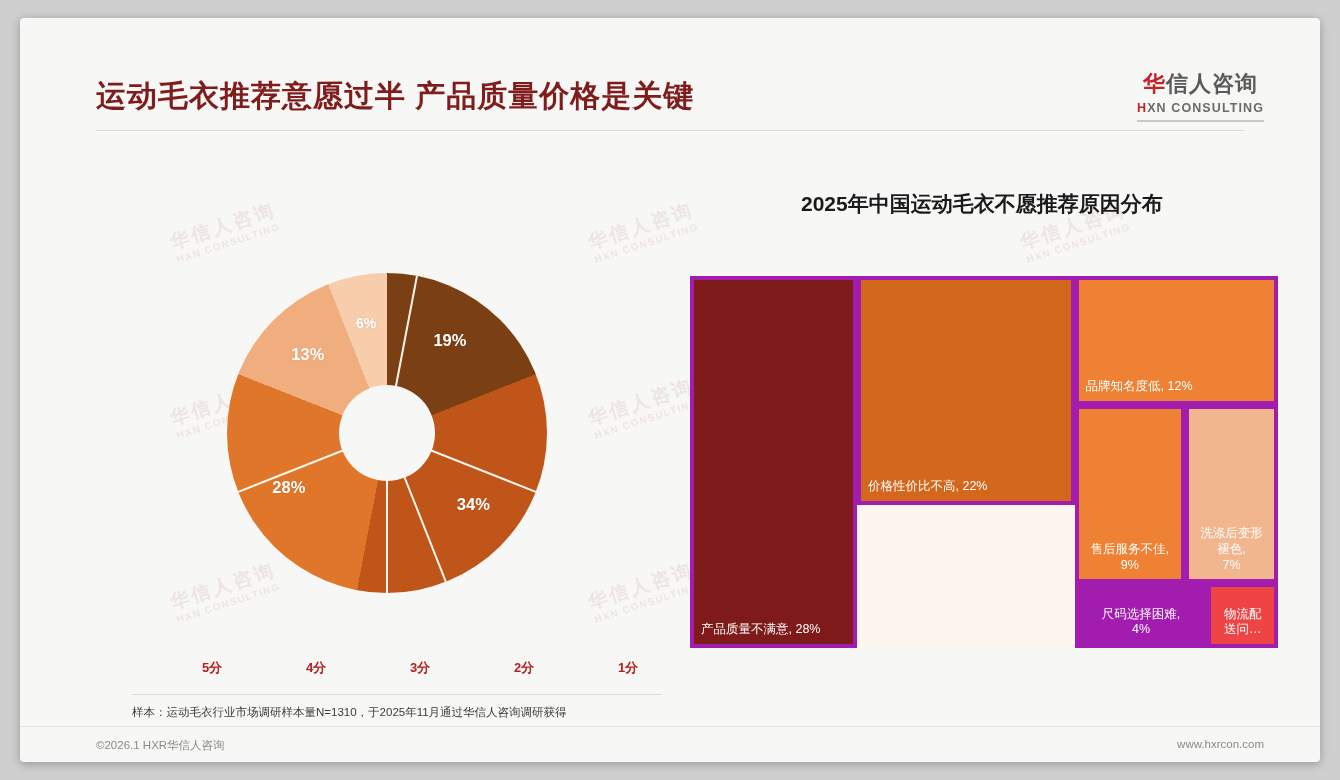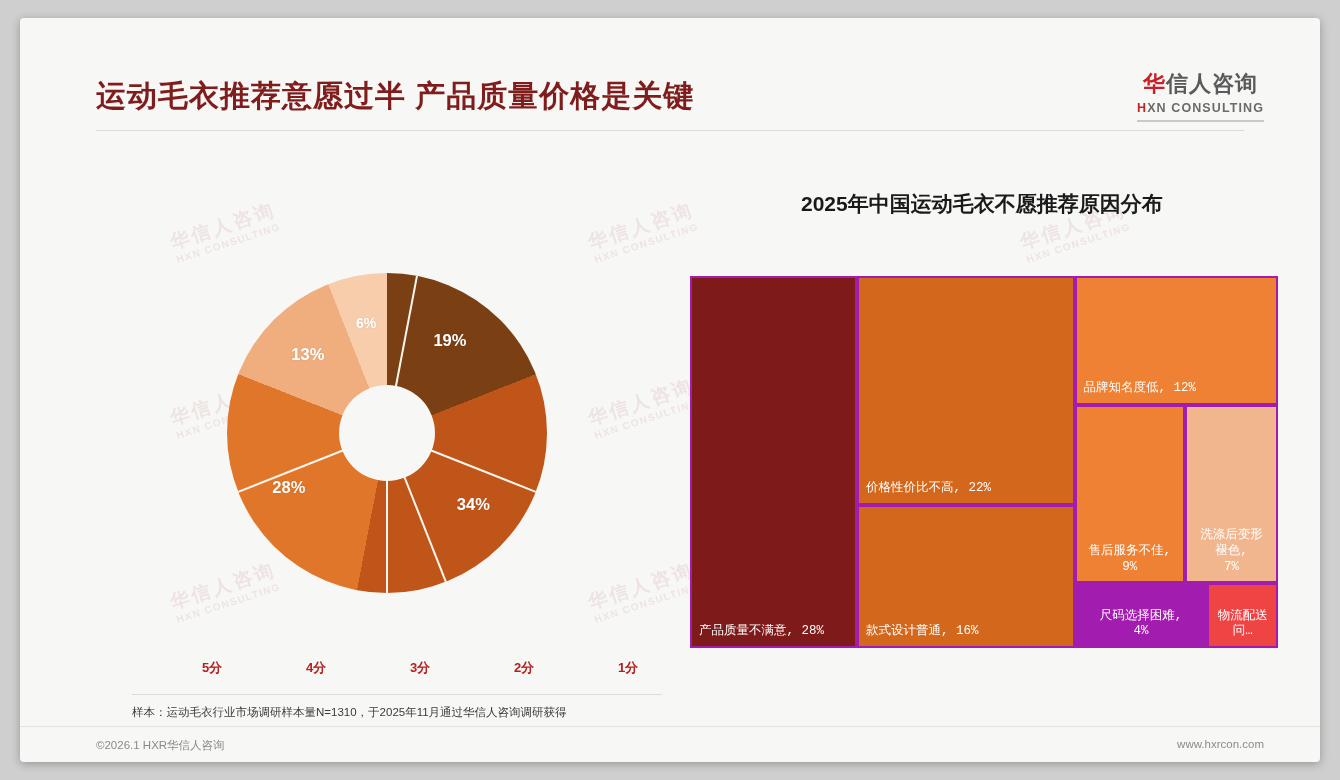--- a/index.html
+++ b/index.html
@@ -164,23 +164,22 @@
 
   
   #treemap {
     position: absolute;
     left: 670px; top: 258px;
     width: 588px; height: 372px;
     background: #fdf6ee;
   }
   .tm-cell {
     position: absolute;
-    border: 2px solid #a21caf;
+    border: 4px solid #a21caf;
     overflow: hidden;
-    font-family: Liberation Mono, monospace;
   }
   .tm-label {
     position: absolute;
     left: 0; right: 0; bottom: 6px;
     padding: 0 7px;
     color: #ffffff;
     font-size: 12.5px;
     line-height: 1.25;
     white-space: nowrap;
     overflow: hidden;
@@ -281,23 +280,20 @@
   <div id="footnote-rule"></div>
   <div id="footnote">样本：运动毛衣行业市场调研样本量N=1310，于2025年11月通过华信人咨询调研获得</div>
 
   <div id="treemap">
       <div class="tm-cell" style="left: 0%; top: 0%; width: 28.4%; height: 100%; background: rgb(126, 26, 26);">
         <div class="tm-label">产品质量不满意, 28%</div>
       </div>
       <div class="tm-cell" style="left: 28.4%; top: 0%; width: 37%; height: 61.5%; background: rgb(211, 104, 29);">
         <div class="tm-label">价格性价比不高, 22%</div>
       </div>
-      <div class="tm-cell" style="left: 28.4%; top: 61.5%; width: 37%; height: 38.5%; background: rgb(211, 104, 29);">
-        <div class="tm-label">款式设计普通, 16%</div>
-      </div>
       <div class="tm-cell" style="left: 65.4%; top: 0%; width: 34.6%; height: 34.6%; background: rgb(238, 129, 52);">
         <div class="tm-label">品牌知名度低, 12%</div>
       </div>
       <div class="tm-cell center" style="left: 65.4%; top: 34.6%; width: 18.8%; height: 48%; background: rgb(238, 129, 52);">
         <div class="tm-label">售后服务不佳,<br>9%</div>
       </div>
       <div class="tm-cell center" style="left: 84.2%; top: 34.6%; width: 15.8%; height: 48%; background: rgb(242, 182, 143);">
         <div class="tm-label">洗涤后变形褪色,<br>7%</div>
       </div>
       <div class="tm-cell center" style="left: 65.4%; top: 82.6%; width: 22.6%; height: 17.4%; background: #a21caf;">

